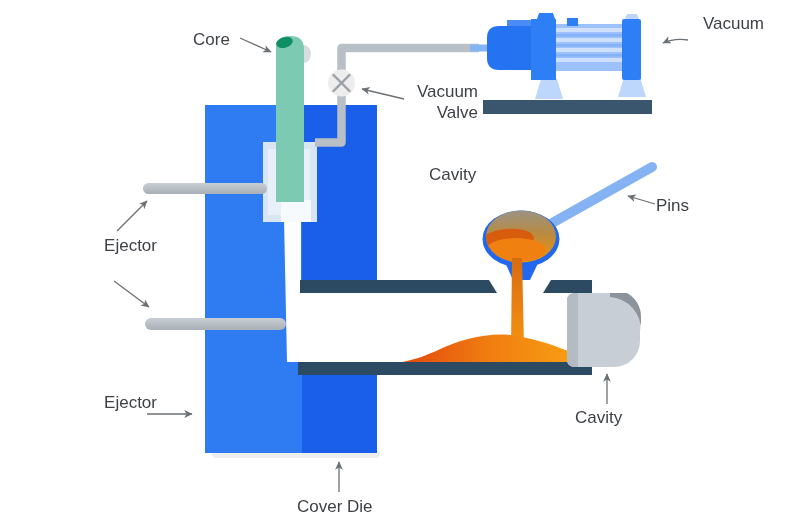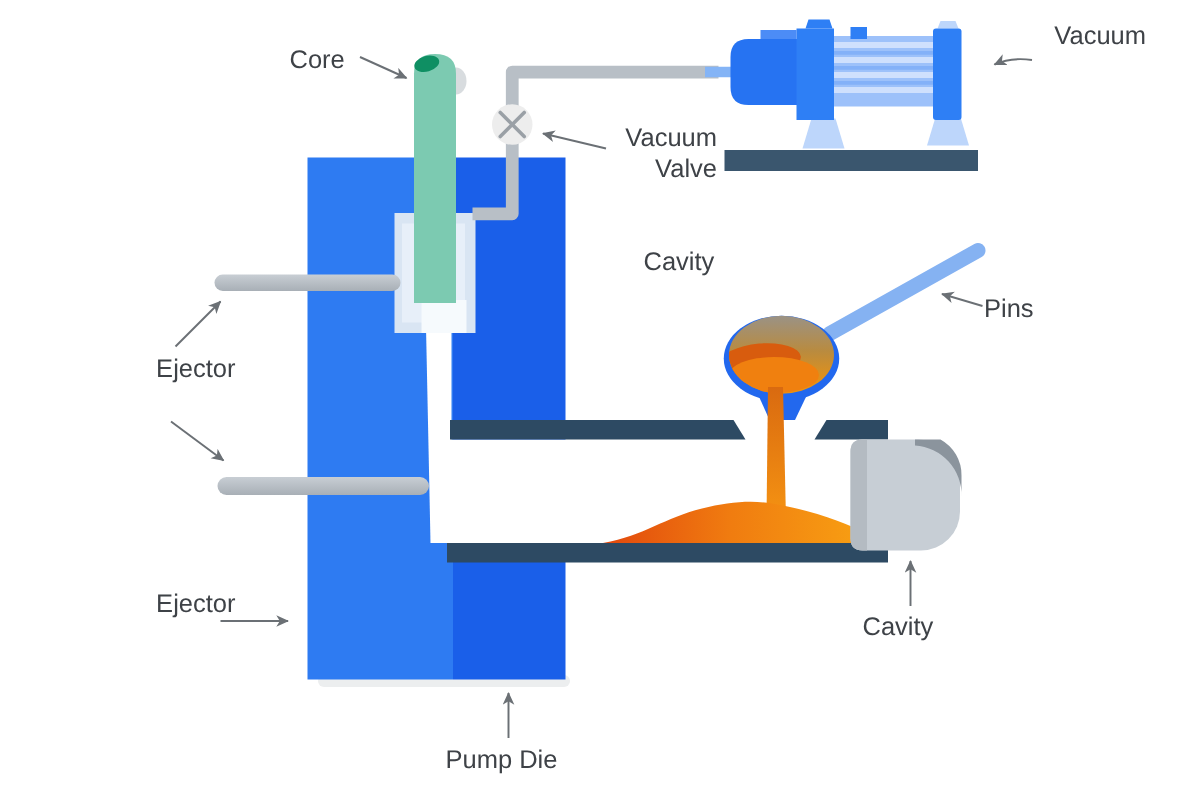--- a/index.html
+++ b/index.html
@@ -147,17 +147,17 @@
 <div class="lbl" style="left:656px; top:195px;">Pins</div>
 
 <div class="lbl center" style="left:77px; top:235px; width:80px;">
   <div>Ejector</div>
 </div>
 
 <div class="lbl center" style="left:77px; top:392px; width:80px;">
   <div>Ejector</div>
 </div>
 
-<div class="lbl" style="left:297px; top:496px;">Pump Die</div>
+<div class="lbl" style="left:297px; top:496px;">Cover Die</div>
 
 <div class="lbl" style="left:575px; top:407px;">Cavity</div>
 
 </div>
 
 </body></html>

